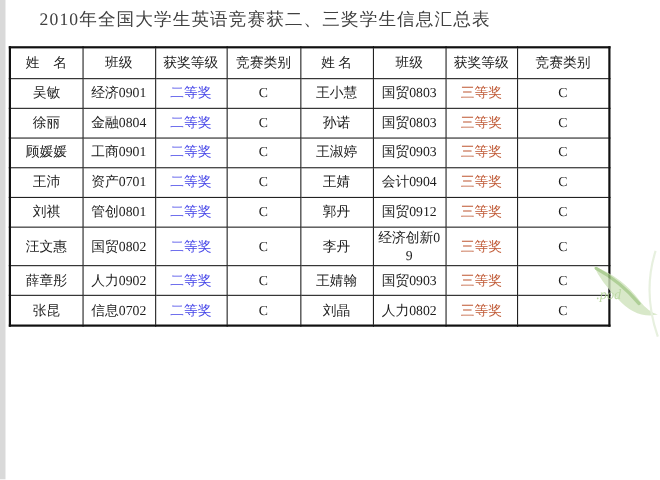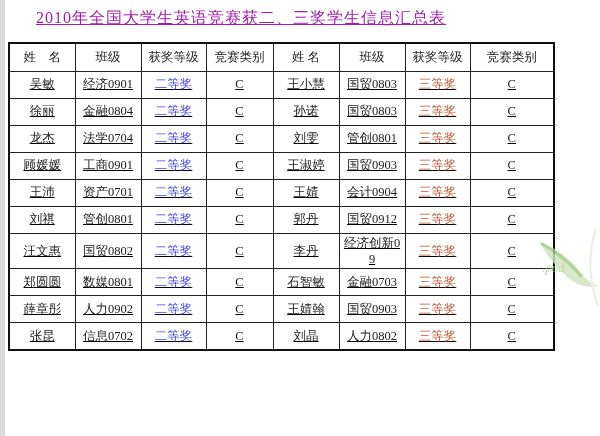--- a/index.html
+++ b/index.html
@@ -7,38 +7,37 @@
   body {
     position:relative; overflow:hidden; background:#ffffff;
     font-family:"Liberation Serif","DejaVu Serif",serif;
   }
   .left-strip {
     position:absolute; left:0; top:0; width:5px; height:436px;
     background:#d9d9d9;
   }
   .title {
     position:absolute; left:36px; top:8px;
-    font-size:16px; font-weight:normal; color:#a21caf; letter-spacing:1px;
+    font-size:16px; font-weight:normal; color:#404040; letter-spacing:1px;
     white-space:nowrap;
-    text-decoration:underline;
   }
   table.grid {
     position:absolute; left:8px; top:42px; width:545px;
     border-collapse:collapse; table-layout:fixed;
     border:2px solid #111;
   }
   .grid th, .grid td {
     border:1px solid #222;
     text-align:center; vertical-align:middle;
     font-size:12.5px; font-weight:normal; color:#1c1c1c;
     padding:1px 2px; line-height:1.3;
     overflow:hidden; word-break:break-all;
   }
   .grid thead tr { height:28px;margin-left:41px; }
-  .grid tbody tr { height:27px;text-decoration:underline; }
+  .grid tbody tr { height:27px; }
   .watermark {
     position:absolute; right:0; top:226px; width:62px; height:92px;
     opacity:0.8; pointer-events:none;
   }
 </style>
 </head>
 <body>
 
 <div class="left-strip"></div>
 
@@ -82,30 +81,20 @@
         <td>徐丽</td>
         <td>金融0804</td>
         <td style="color: rgb(68, 68, 232);">二等奖</td>
         <td>C</td>
         <td>孙诺</td>
         <td>国贸0803</td>
         <td style="color: rgb(192, 90, 54);">三等奖</td>
         <td>C</td>
       </tr>
       <tr>
-        <td>龙杰</td>
-        <td>法学0704</td>
-        <td style="color: rgb(68, 68, 232);">二等奖</td>
-        <td>C</td>
-        <td>刘雯</td>
-        <td>管创0801</td>
-        <td style="color: rgb(192, 90, 54);">三等奖</td>
-        <td>C</td>
-      </tr>
-      <tr>
         <td>顾媛媛</td>
         <td>工商0901</td>
         <td style="color: rgb(68, 68, 232);">二等奖</td>
         <td>C</td>
         <td>王淑婷</td>
         <td>国贸0903</td>
         <td style="color: rgb(192, 90, 54);">三等奖</td>
         <td>C</td>
       </tr>
       <tr>
@@ -132,30 +121,20 @@
         <td>汪文惠</td>
         <td>国贸0802</td>
         <td style="color: rgb(68, 68, 232);">二等奖</td>
         <td>C</td>
         <td>李丹</td>
         <td>经济创新09</td>
         <td style="color: rgb(192, 90, 54);">三等奖</td>
         <td>C</td>
       </tr>
       <tr>
-        <td>郑圆圆</td>
-        <td>数媒0801</td>
-        <td style="color: rgb(68, 68, 232);">二等奖</td>
-        <td>C</td>
-        <td>石智敏</td>
-        <td>金融0703</td>
-        <td style="color: rgb(192, 90, 54);">三等奖</td>
-        <td>C</td>
-      </tr>
-      <tr>
         <td>薛章彤</td>
         <td>人力0902</td>
         <td style="color: rgb(68, 68, 232);">二等奖</td>
         <td>C</td>
         <td>王婧翰</td>
         <td>国贸0903</td>
         <td style="color: rgb(192, 90, 54);">三等奖</td>
         <td>C</td>
       </tr>
       <tr>

